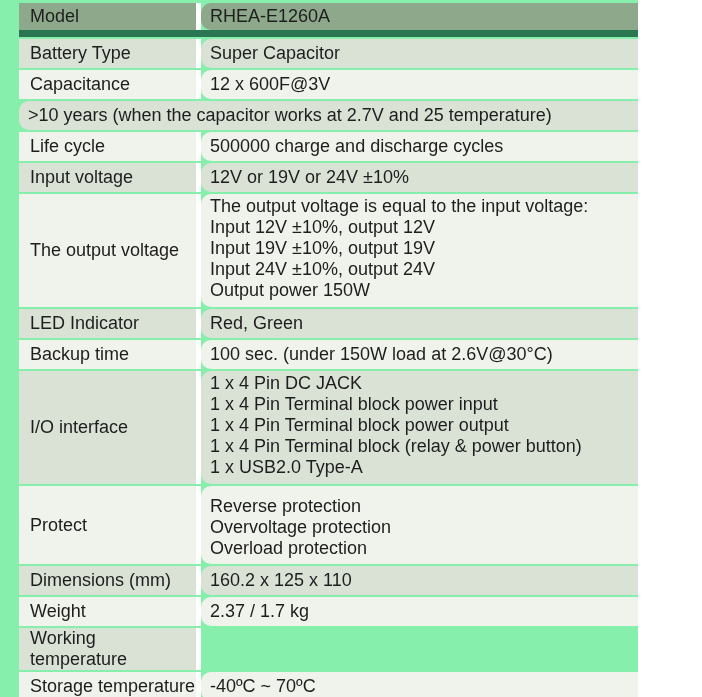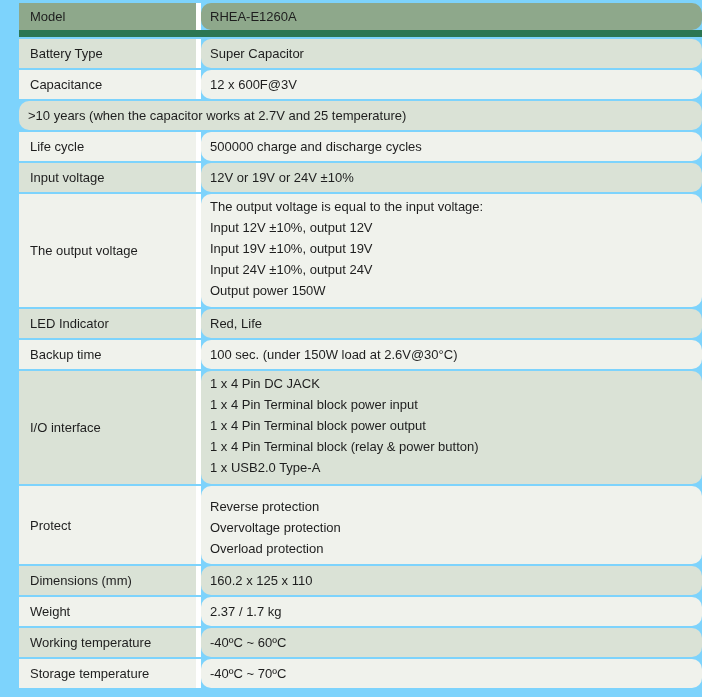--- a/index.html
+++ b/index.html
@@ -2,26 +2,26 @@
 <html><head>
 <meta charset="utf-8">
 <style>
   html, body {
     margin: 0;
     padding: 0;
     background: #ffffff;
   }
   #page {
     position: relative;
-    width: 702px;
+    width: 638px;
     height: 697px;
-    background: #7dd3fc;
+    background: #86efac;
     font-family: "Liberation Sans", "DejaVu Sans", sans-serif;
     color: #1e1e1e;
-    font-size: 13px;
+    font-size: 18px;
     overflow: hidden;
   }
   #spec-table {
     position: absolute;
     left: 19px;
     top: 3px;
     width: 683px;
   }
   .trow {
     display: flex;
@@ -134,21 +134,21 @@
         <span class="line">Input 24V ±10%, output 24V</span>
         <span class="line">Output power 150W</span>
       </div>
     </div>
 
     <div class="trow row-green h-single">
       <div class="label-cell">
           <span>LED Indicator</span>
         </div>
       <div class="value-cell">
-          <span class="line">Red, Life</span>
+          <span class="line">Red, Green</span>
         </div>
     </div>
 
     <div class="trow row-white h-single">
       <div class="label-cell">
           <span>Backup time</span>
         </div>
       <div class="value-cell">
           <span class="line">100 sec. (under 150W load at 2.6V@30°C)</span>
         </div>
@@ -193,23 +193,20 @@
         </div>
       <div class="value-cell">
           <span class="line">2.37 / 1.7 kg</span>
         </div>
     </div>
 
     <div class="trow row-green h-single">
       <div class="label-cell">
           <span>Working temperature</span>
         </div>
-      <div class="value-cell">
-          <span class="line">-40ºC ~ 60ºC</span>
-        </div>
     </div>
 
     <div class="trow row-white h-single">
       <div class="label-cell">
           <span>Storage temperature</span>
         </div>
       <div class="value-cell">
           <span class="line">-40ºC ~ 70ºC</span>
         </div>
     </div>

